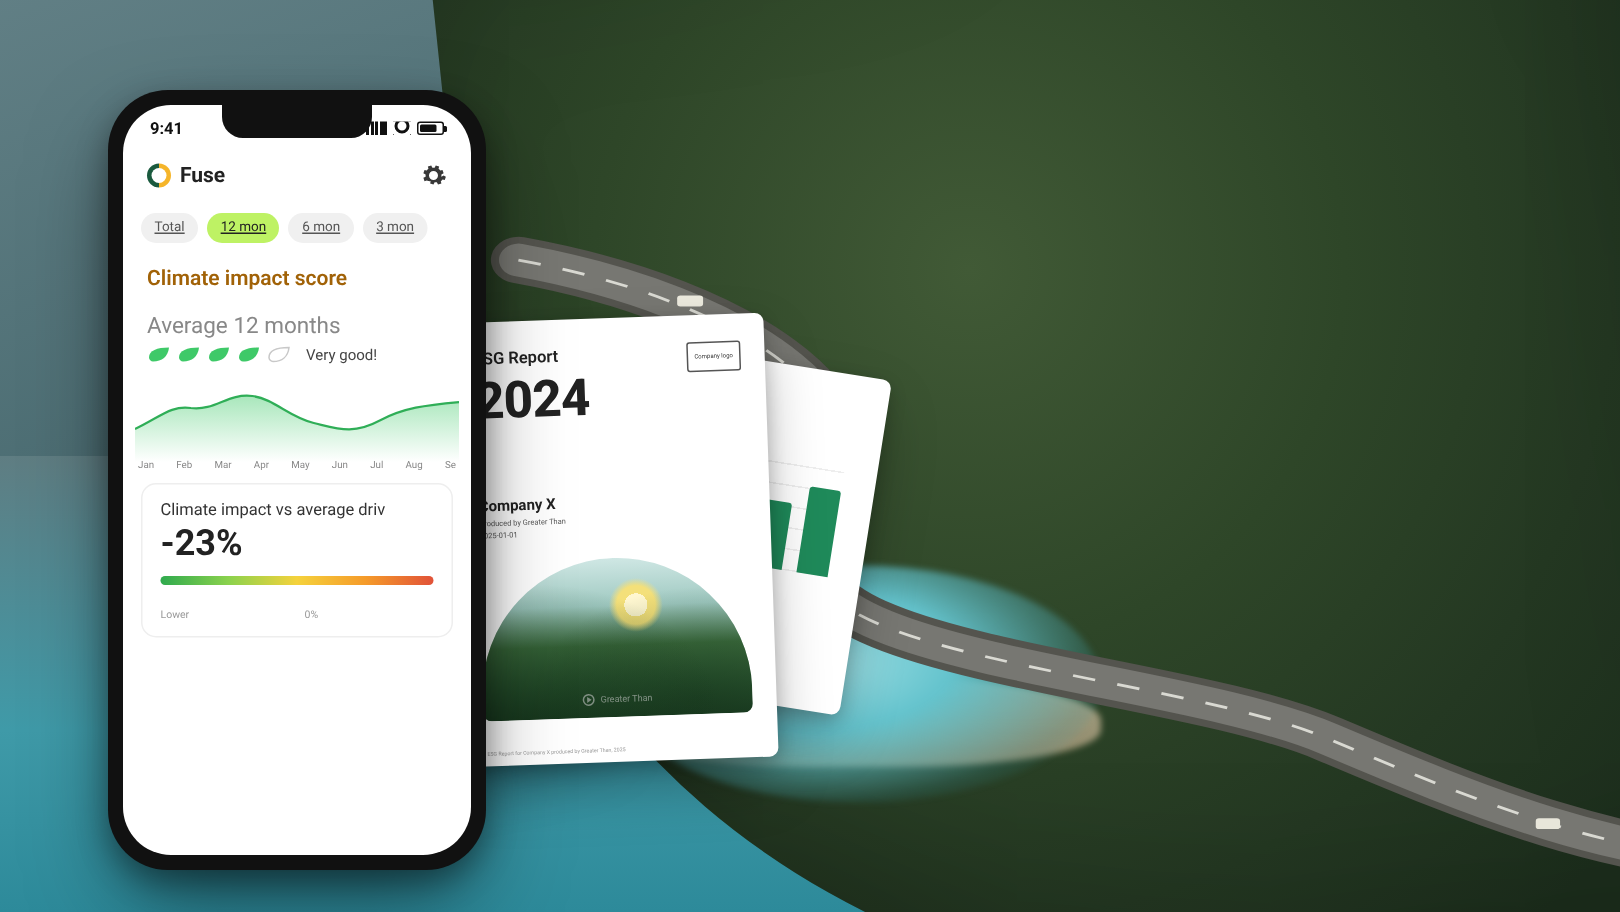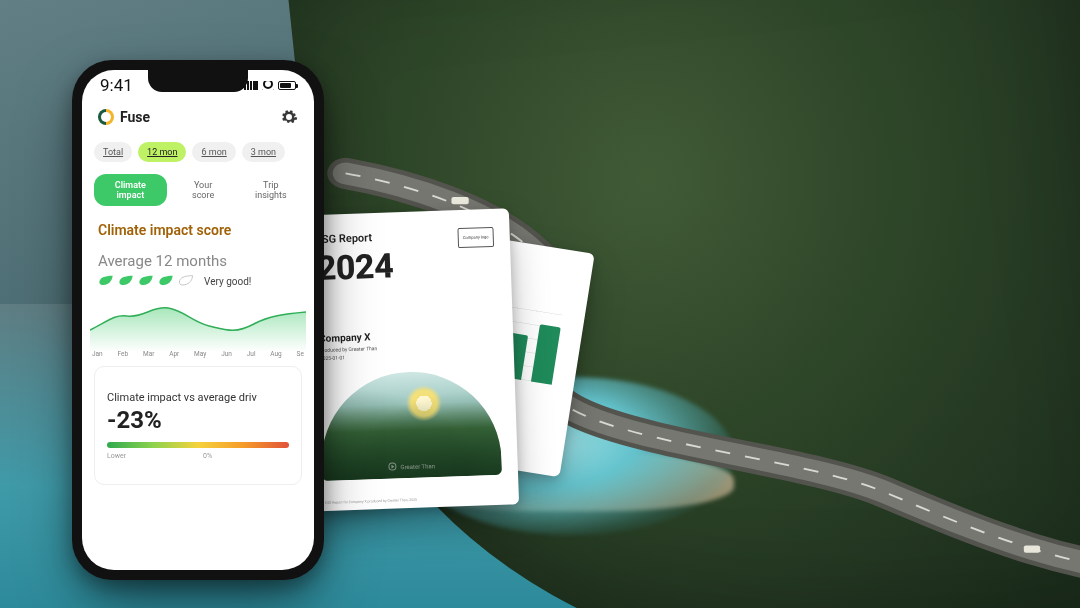--- a/index.html
+++ b/index.html
@@ -27,21 +27,21 @@
     background: linear-gradient(180deg,#c7bd9f,#a89a7a); border-radius: 50% 50% 40% 40%; filter: blur(2px); opacity:.8;}
 
   
   .phone { position: absolute; left: 72px; top: 60px; width: 252px; height: 520px;
     background: #111; border-radius: 40px; padding: 10px;
     box-shadow: 0 25px 60px -10px rgba(0,0,0,.55), 0 8px 20px rgba(0,0,0,.35); }
   .phone-screen { background: #fff; width: 100%; height: 100%; border-radius: 32px; overflow: hidden; position: relative; }
   .notch { position: absolute; top: 0; left: 50%; transform: translateX(-50%);
     width: 100px; height: 22px; background: #111; border-radius: 0 0 14px 14px; z-index: 5; }
   .status-bar { height: 30px; display: flex; justify-content: space-between; align-items: center;
-    padding: 0 18px; font-size: 17px; font-weight: 400; color: #111; }
+    padding: 0 18px; font-size: 11px; font-weight: 700; color: #111; }
   .status-right { display: flex; gap: 4px; align-items: center; }
   .sig-icon, .wifi-icon, .batt-icon { display:inline-block; }
   .sig-icon { width: 14px; height: 9px; background: linear-gradient(to right,#111 2px,transparent 2px,transparent 3px,#111 3px,#111 5px,transparent 5px,transparent 6px,#111 6px,#111 8px,transparent 8px,transparent 9px,#111 9px); }
   .wifi-icon { width: 12px; height: 9px; position:relative; overflow:hidden; }
   .wifi-icon::before { content:''; position:absolute; left:50%; bottom:-4px; width:16px; height:16px;
     border:2px solid #111; border-radius:50%; transform:translateX(-50%); box-shadow: 0 0 0 3px #fff inset, 0 0 0 5px #111 inset; }
   .batt-icon { width: 18px; height: 9px; border:1px solid #111; border-radius:2px; position:relative;}
   .batt-icon::after { content:''; position:absolute; right:-3px; top:2px; width:2px; height:4px; background:#111; border-radius:0 1px 1px 0;}
   .batt-icon::before { content:''; position:absolute; left:1px; top:1px; bottom:1px; width:70%; background:#111; border-radius:1px;}
 
@@ -75,26 +75,26 @@
   .score-val .outof { font-size:12px; font-weight:500; color:#666; }
   .leaves { display:flex; gap:4px; align-items:center; margin-top:4px;}
   .leaf { width:16px; height:14px; }
   .leaf svg { width:100%; height:100%; display:block; }
   .score-text { font-size:10px; color:#444; margin-left:6px;}
 
   .sparkline { height: 60px; padding: 0 8px; }
   .sparkline svg { width:100%; height:100%; }
   .months { display:flex; justify-content:space-between; padding: 0 10px; font-size:6.5px; color:#888; margin-top:-2px;}
 
-  .compare-card { margin: 8px 12px 0; border:1px solid #eee; border-radius:10px; padding:24px 12px; }
+  .compare-card { margin: 8px 12px 0; border:1px solid #eee; border-radius:10px; padding:10px 12px; }
   .compare-title { font-size:11px; color:#333; }
   .compare-val { font-size:24px; font-weight:700; color:#222; margin-top:2px; }
   .gradient-bar { height:6px; border-radius:3px; margin-top:8px;
     background: linear-gradient(90deg,#2faa4e 0%,#8bd24d 25%,#f5d23c 50%,#f59b2a 75%,#e15238 100%); position:relative;}
-  .gradient-labels { display:flex; justify-content:space-between; font-size:7px; color:#999; margin-top:4px;}
+  .gradient-labels { display:flex; justify-content:space-between; font-size:7px; color:#999; margin-top:16px;}
 
   
   .paper { position:absolute; background:#fff; border-radius:6px; box-shadow: 0 18px 40px -6px rgba(0,0,0,.35), 0 4px 12px rgba(0,0,0,.2); }
   .paper .p-content { position:absolute; inset:0; padding:18px; color:#222; }
 
   
   .paper-c { left: 418px; top: 240px; width: 160px; height: 226px; transform: rotate(9deg); }
   .paper-c .mini-title { font-size:6px; font-weight:600; color:#333; }
   .paper-c .mini-sub { font-size:4px; color:#888; margin-top:2px; }
   .paper-c .bars { position:absolute; left:22px; right:22px; top:64px; height:72px; display:flex; align-items:flex-end; gap:10px; }
@@ -253,25 +253,20 @@
     </div>
 
 
     <div class="chips">
       <button>Total</button>
       <button class="active">12 mon</button>
       <button>6 mon</button>
       <button>3 mon</button>
     </div>
 
-    <div class="tabs2">
-      <button class="active">Climate impact</button>
-      <button>Your score</button>
-      <button>Trip insights</button>
-    </div>
 
     <div class="score-card">
       <div class="score-title">Climate impact score</div>
       <div class="score-sub">Average 12 months</div>
       <div class="leaves">
         <span class="leaf">
             <svg viewBox="0 0 24 20">
               <path d="M2 12C2 5 10 2 22 2c-1 9-7 14-16 14-2 0-4-2-4-4z" fill="#3ec968"></path>
             </svg>
           </span>

